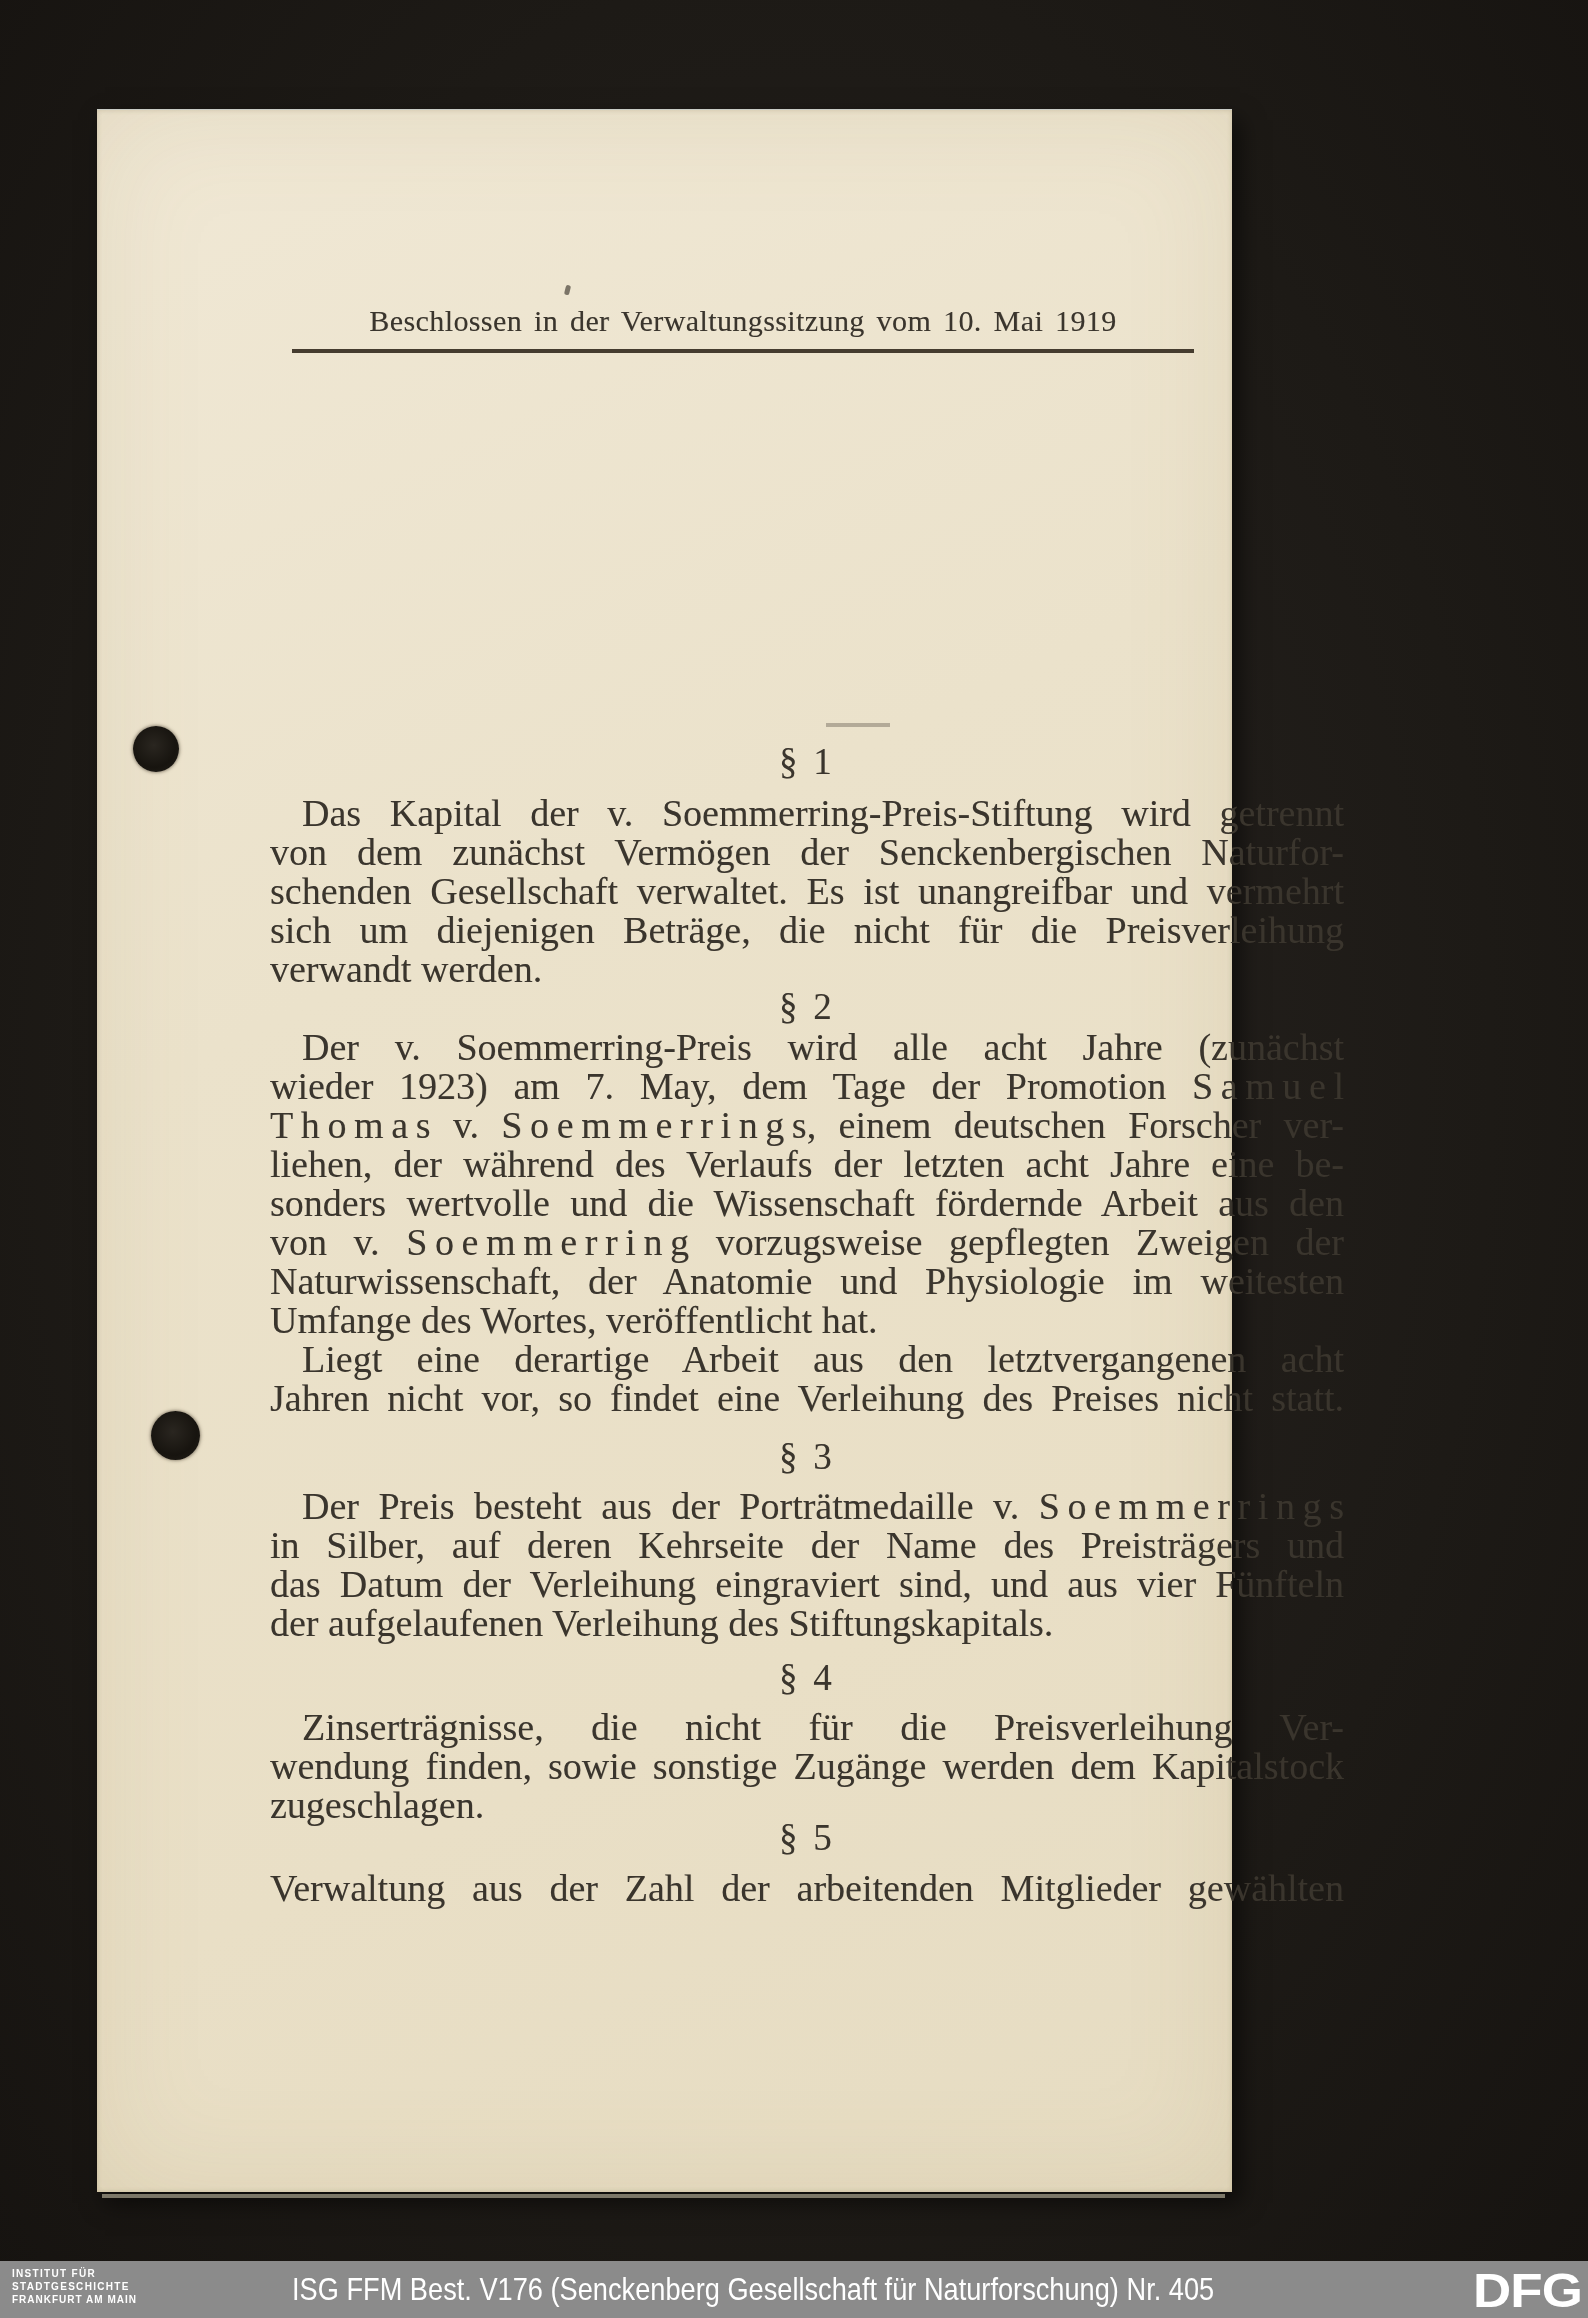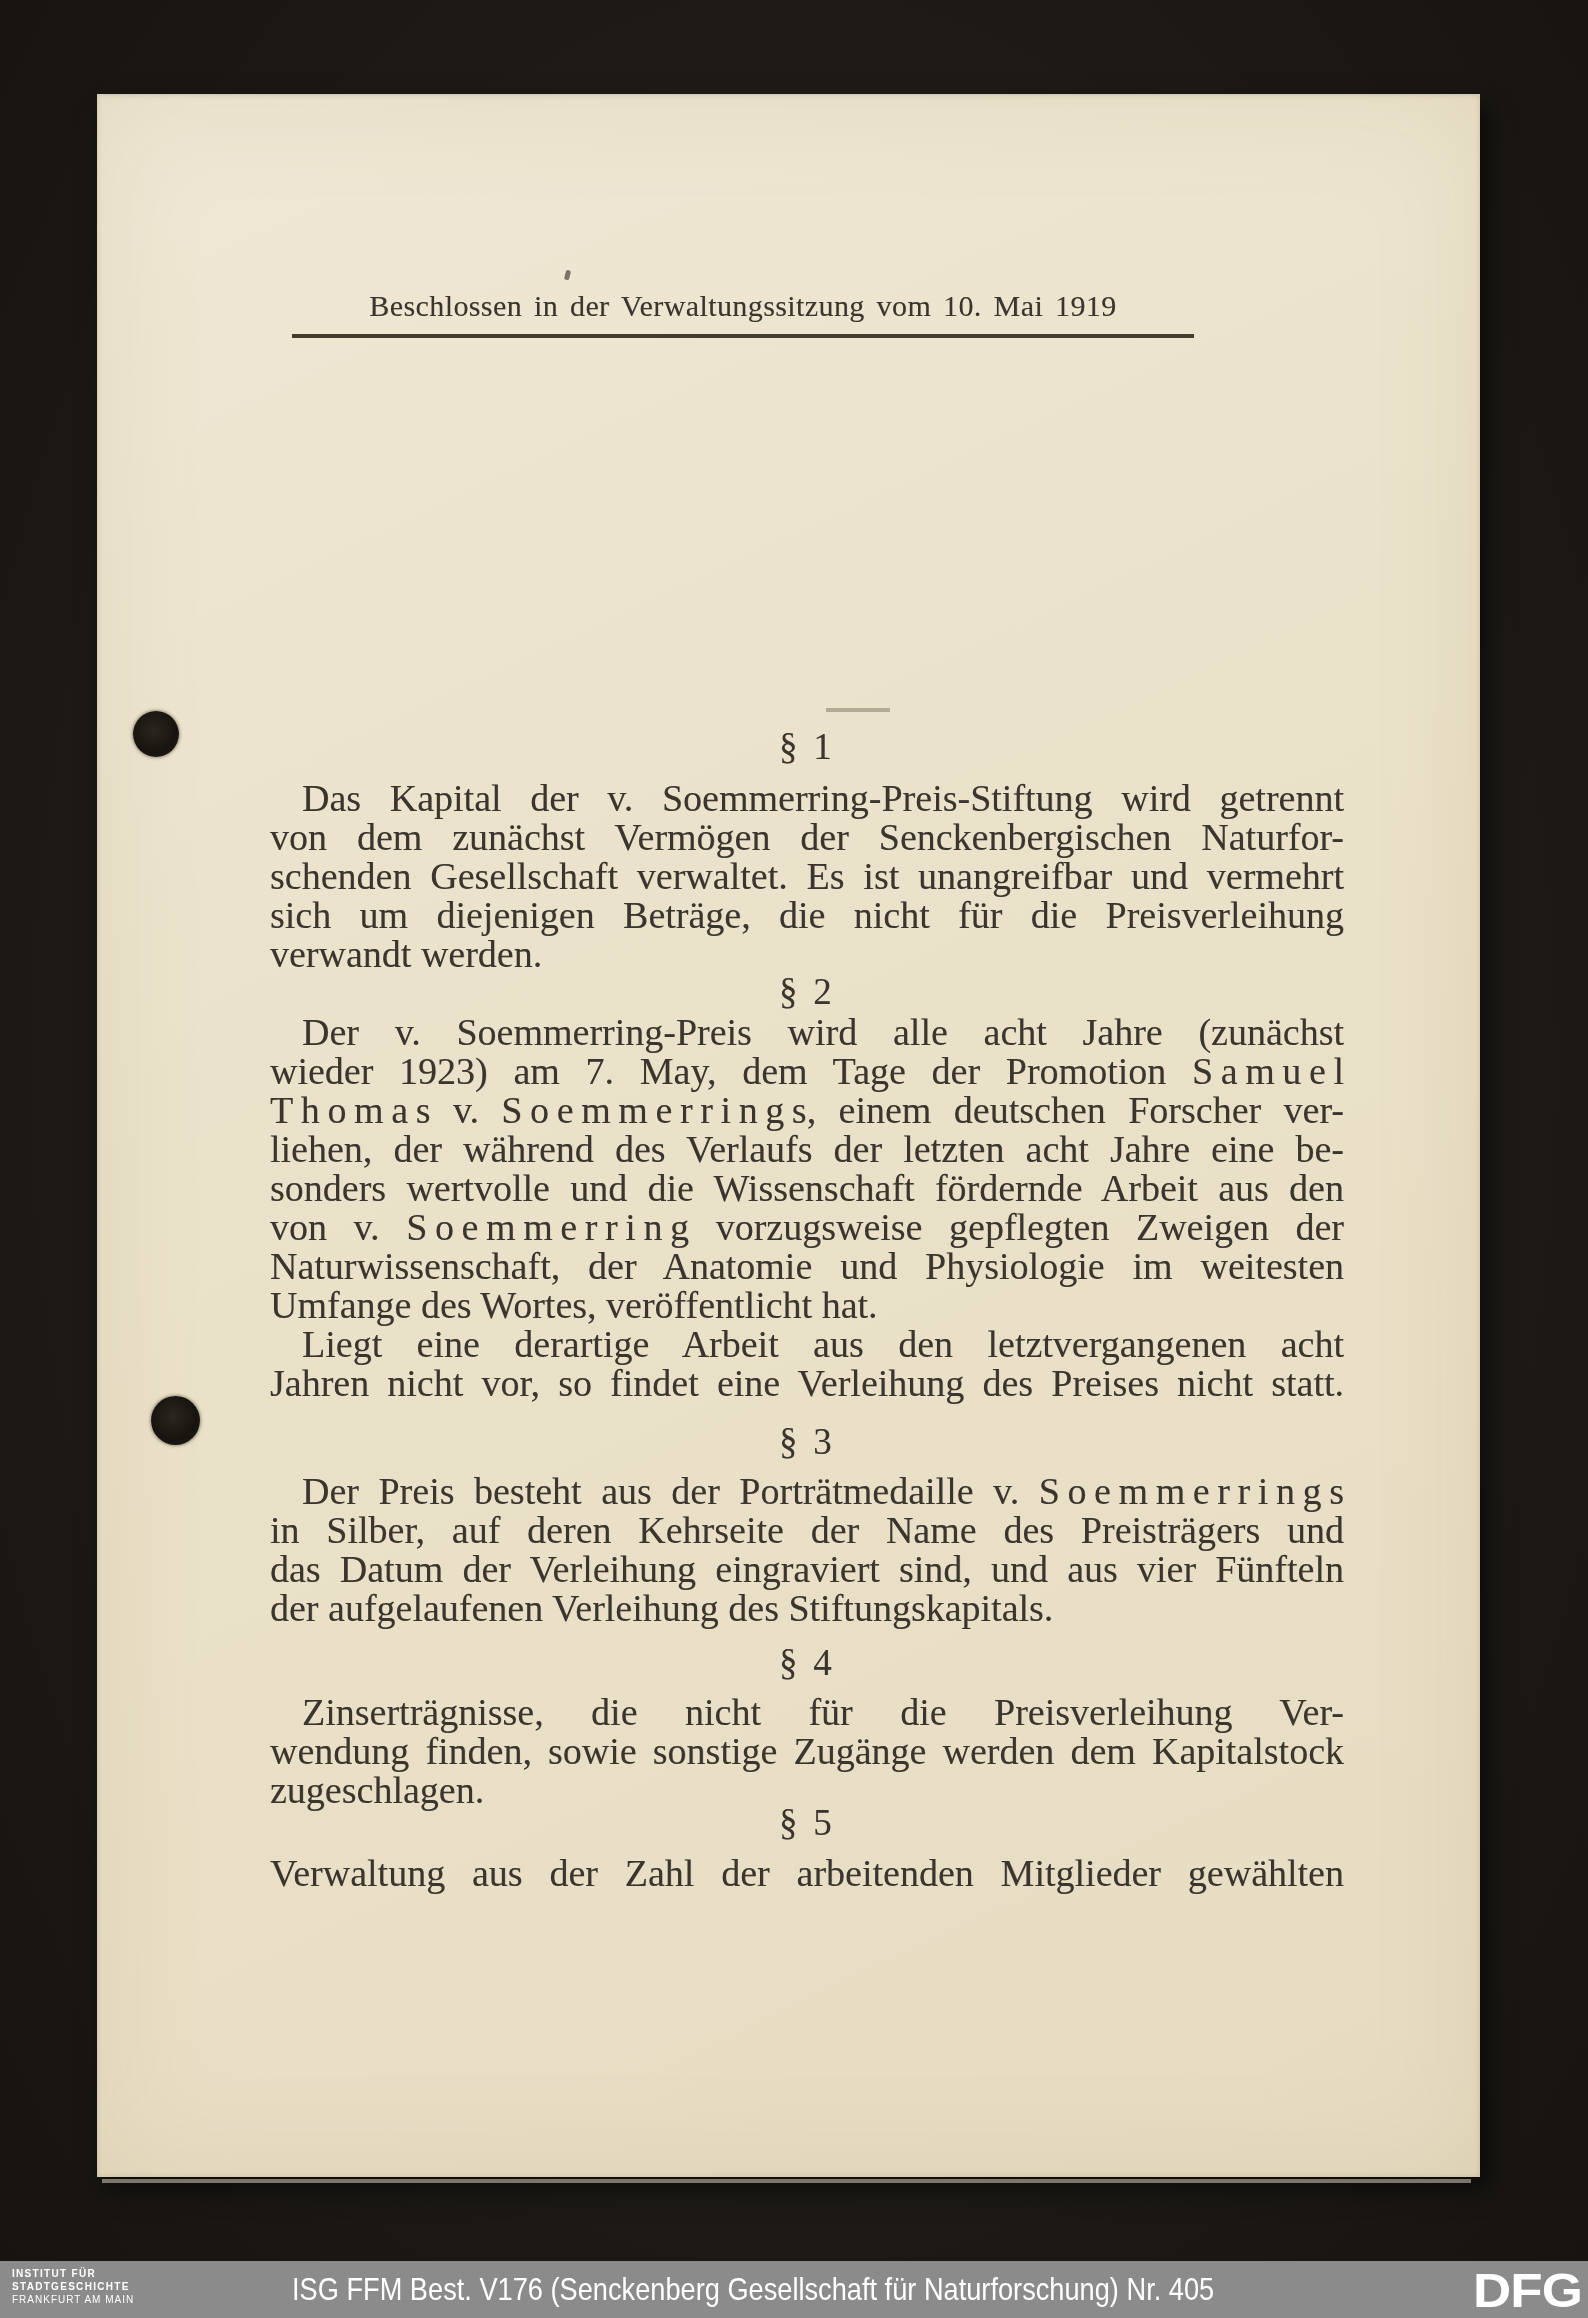--- a/index.html
+++ b/index.html
@@ -10,22 +10,22 @@
     font-family: "Liberation Serif", serif;
   }
   #stage {
     position: relative;
     width: 1588px; height: 2319px;
     background: radial-gradient(ellipse at 50% 46%, #272320 0%, #1d1a16 62%, #161310 100%);
   }
   
   .paper {
     position: absolute;
-    left: 97px; top: 94px;
-    width: 1383px; height: 2082px;
+    left: 97px; top: 109px;
+    width: 1135px; height: 2082px;
     background: linear-gradient(155deg, #f0e8d5 0%, #ebe2cb 38%, #e9dfc6 72%, #e6dcc2 100%);
     box-shadow:
       inset 0 0 111px rgba(150, 120, 70, 0.13),
       inset 0 0 4.8px rgba(120, 100, 60, 0.25),
       8px 11px 22px rgba(0,0,0,0.55);
     border-top: 1.6px solid #c9ccc6;
   }
   .paper::after { 
     content: "";
     position: absolute;
@@ -134,21 +134,21 @@
   .institute {
     position: absolute;
     left: 12px; top: 7.1px;
     line-height: 12.7px;
     letter-spacing: 1.3px;
     font-size: 10px;
     font-weight: 700;
     white-space: nowrap;
   }
   .institute .sub {
-    font-weight: 400;
+    font-weight: 700;
     letter-spacing: 1px;
   }
   .archive-caption {
     position: absolute;
     left: 292px; top: 50%;
     transform: translateY(-52%) scaleX(0.85);
     transform-origin: left center;
     font-size: 32px;
     white-space: nowrap;
     letter-spacing: 0px;

